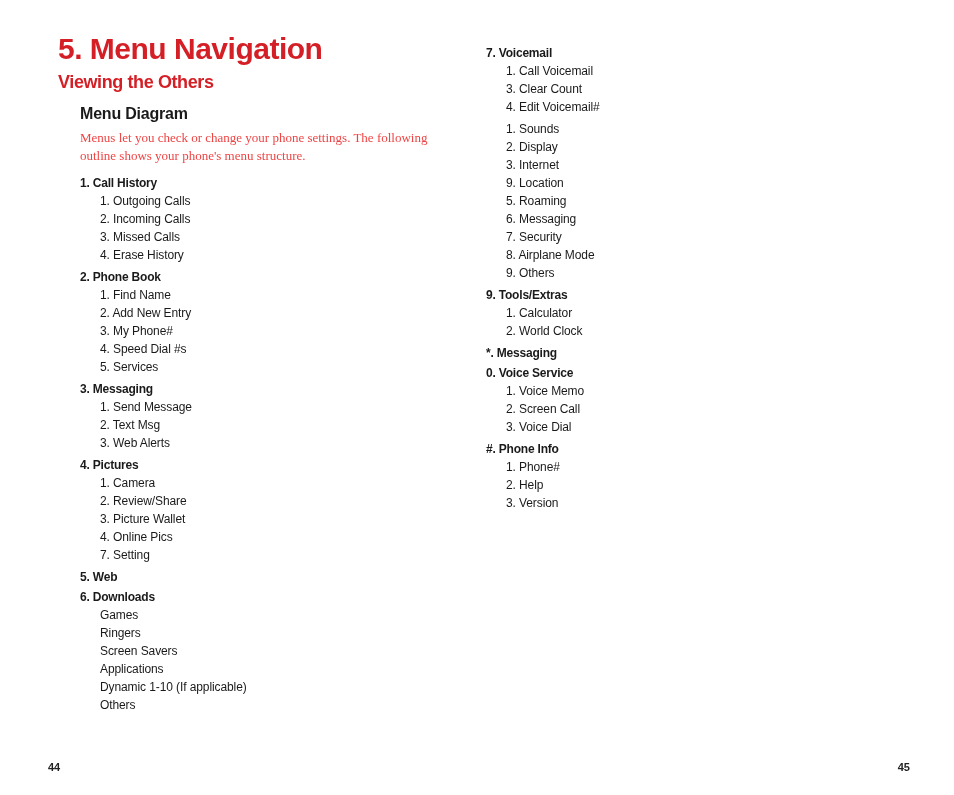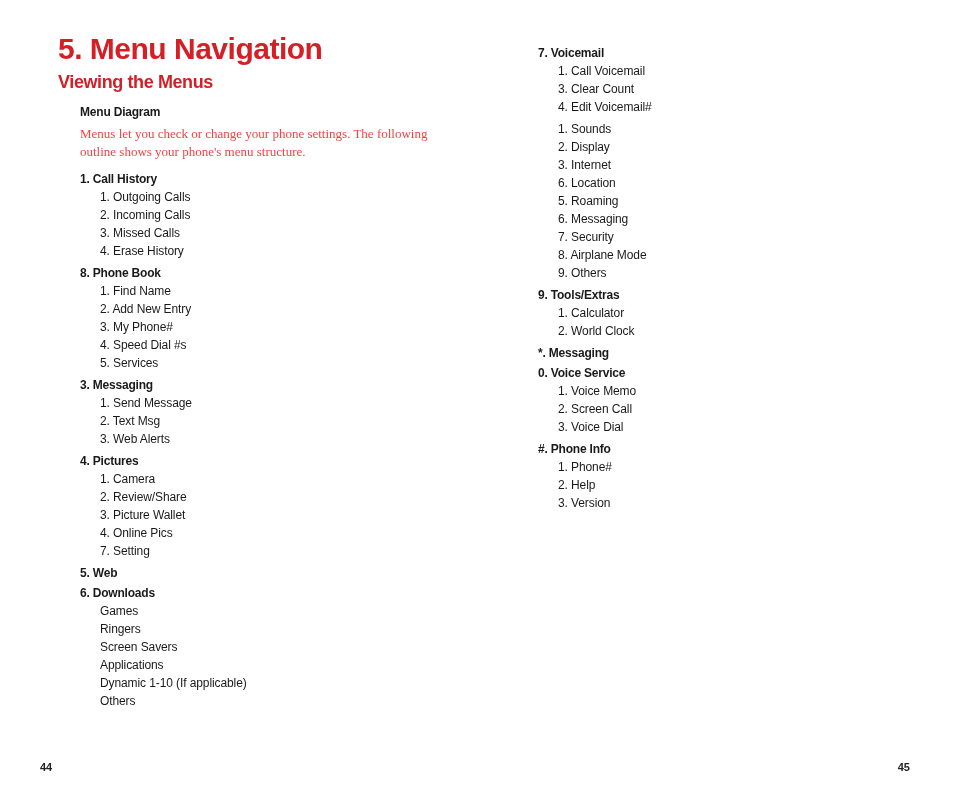--- a/index.html
+++ b/index.html
@@ -12,21 +12,21 @@
   .page {
     width: 954px;
     height: 795px;
     position: relative;
     box-sizing: border-box;
     padding: 32px 44px 50px 58px;
     color: #1a1a1a;
   }
   .columns {
     display: flex;
-    gap: 90px;
+    gap: 38px;
   }
   .col {
     flex: 0 0 auto;
   }
   .col-left { width: 390px; }
   .col-right { width: 360px; padding-top: 8px; }
   h1.chapter-title {
     font-family: "Helvetica Neue", Helvetica, Arial, sans-serif;
     font-weight: 700;
     font-size: 30px;
@@ -39,21 +39,21 @@
     font-family: "Helvetica Neue", Helvetica, Arial, sans-serif;
     font-weight: 700;
     font-size: 18px;
     color: #d41f26;
     margin: 0 0 12px 0;
     letter-spacing: -0.4px;
     font-stretch: condensed;
   }
   .subhead {
     font-weight: 700;
-    font-size: 12px;
+    font-size: 16px;
     margin: 0 0 6px 22px;
     letter-spacing: -0.2px;
   }
   .intro {
     font-family: Georgia, "Times New Roman", serif;
     font-size: 13px;
     line-height: 1.35;
     margin: 0 0 12px 22px;
     max-width: 350px;
     color: #ef4444;
@@ -74,43 +74,43 @@
   }
   .menu-items div { white-space: nowrap; }
   .col-right .menu-block { margin-left: 0; }
   .page-num {
     position: absolute;
     bottom: 22px;
     font-weight: 700;
     font-size: 11px;
     color: #222;
   }
-  .pn-left  { left: 40px; }
+  .pn-left  { left: 48px; }
   .pn-right { right: 44px; }
 </style>
 </head>
 <body>
 
 <div class="page">
   <div class="columns">
 
     <div class="col col-left">
       <h1 class="chapter-title">5. Menu Navigation</h1>
-      <h2 class="section-title">Viewing the Menus</h2>
+      <h2 class="section-title">Viewing the Others</h2>
       <div class="subhead">Menu Diagram</div>
       <p class="intro">Menus let you check or change your phone settings. The following outline shows your phone's menu structure.</p>
       <div class="menu-block" id="left-menus">
           <div class="menu-heading">1. Call History</div>
           <div class="menu-items">
             <div>1. Outgoing Calls</div>
             <div>2. Incoming Calls</div>
             <div>3. Missed Calls</div>
             <div>4. Erase History</div>
           </div>
-          <div class="menu-heading">8. Phone Book</div>
+          <div class="menu-heading">2. Phone Book</div>
           <div class="menu-items">
             <div>1. Find Name</div>
             <div>2. Add New Entry</div>
             <div>3. My Phone#</div>
             <div>4. Speed Dial #s</div>
             <div>5. Services</div>
           </div>
           <div class="menu-heading">3. Messaging</div>
           <div class="menu-items">
             <div>1. Send Message</div>
@@ -143,21 +143,21 @@
           <div class="menu-heading">7. Voicemail</div>
           <div class="menu-items">
             <div>1. Call Voicemail</div>
             <div>3. Clear Count</div>
             <div>4. Edit Voicemail#</div>
           </div>
           <div class="menu-items">
             <div>1. Sounds</div>
             <div>2. Display</div>
             <div>3. Internet</div>
-            <div>6. Location</div>
+            <div>9. Location</div>
             <div>5. Roaming</div>
             <div>6. Messaging</div>
             <div>7. Security</div>
             <div>8. Airplane Mode</div>
             <div>9. Others</div>
           </div>
           <div class="menu-heading">9. Tools/Extras</div>
           <div class="menu-items">
             <div>1. Calculator</div>
             <div>2. World Clock</div>

